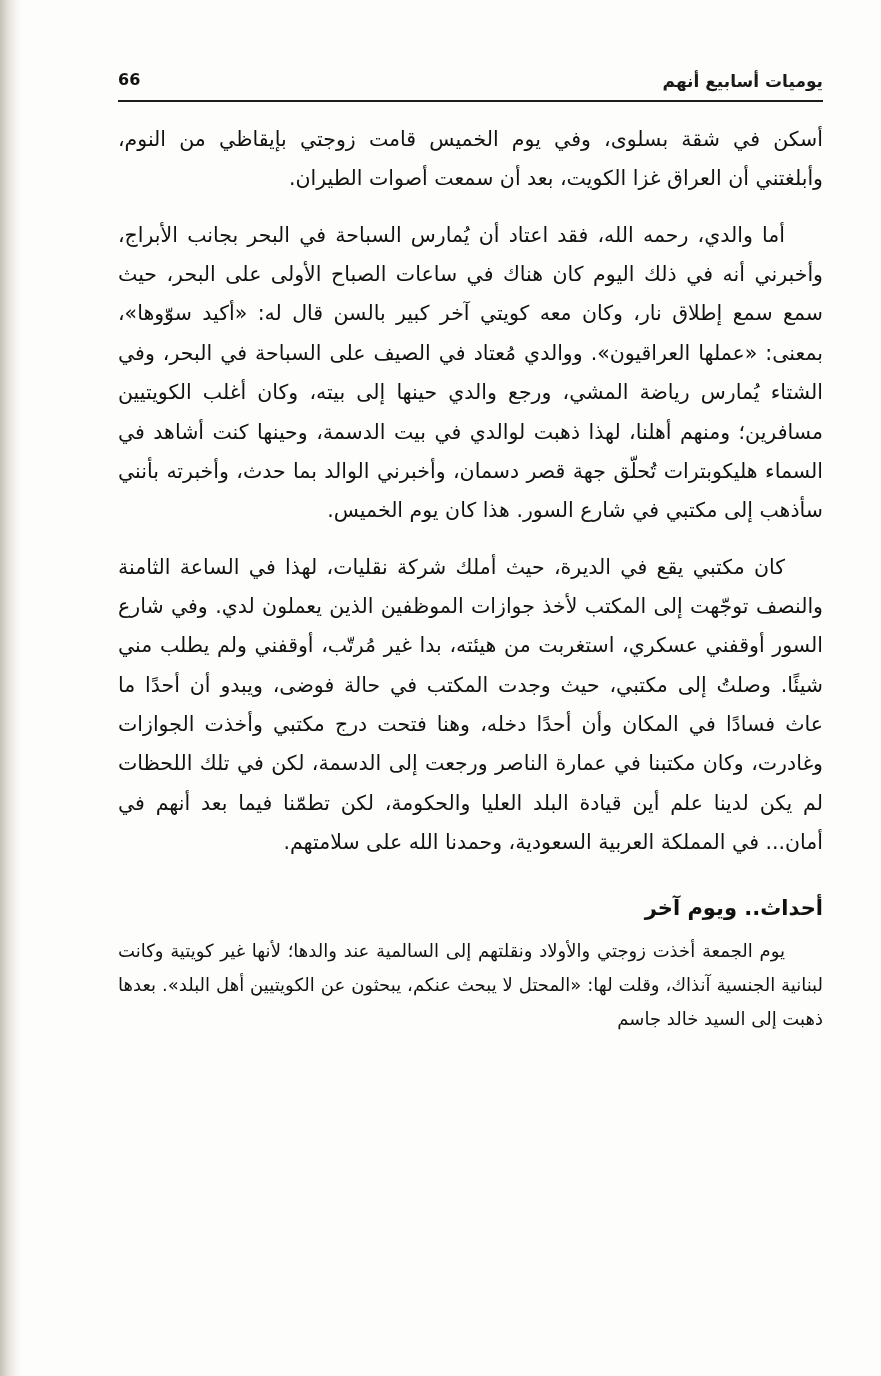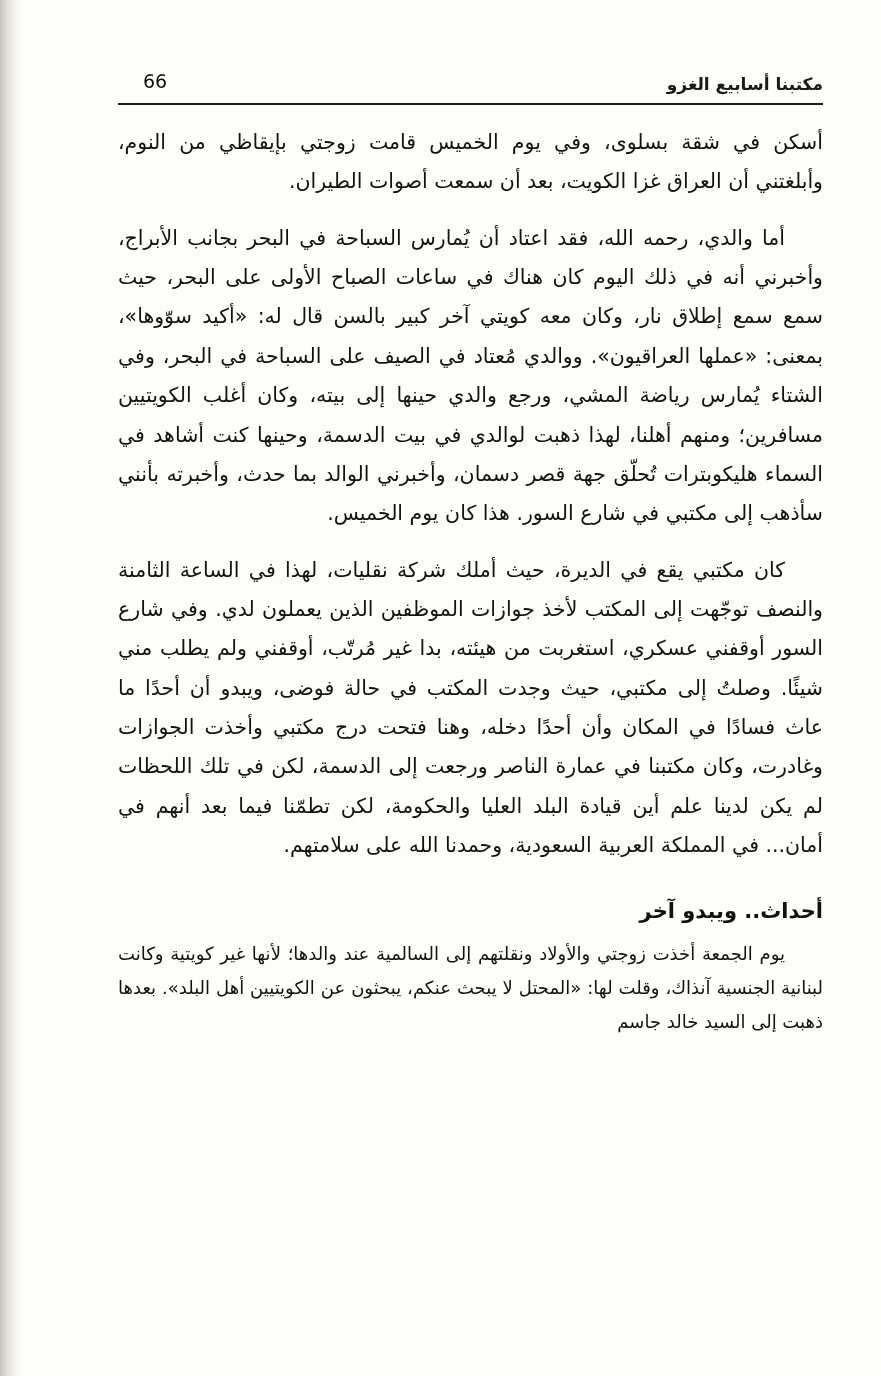--- a/index.html
+++ b/index.html
@@ -49,25 +49,24 @@
     direction: rtl;
   }
   .book-title {
     font-size: 17px;
     font-weight: bold;
     letter-spacing: 0;
     color: #1a1a1a;
     white-space: nowrap;
   }
   .page-number {
-    font-size: 19px;
-    font-weight: normal;
+    font-size: 16px;
+    font-weight: bold;
     color: #111;
     padding-bottom: 2px;
-    margin-left: 25px;
   }
   .rule {
     margin-top: 9px;
     height: 2px;
     background: #1d1d1d;
     width: 100%;
   }
 
   .body-text {
     margin-top: 18px;
@@ -102,29 +101,29 @@
 </style>
 </head>
 <body>
 
 <div class="page">
   <div class="page-edge-shadow"></div>
 
   <div class="content">
 
     <div class="header-row">
-      <div class="book-title">مكتبنا أسابيع الغزو</div>
+      <div class="book-title">يوميات أسابيع أنهم</div>
       <div class="page-number">66</div>
     </div>
     <div class="rule"></div>
 
     <div class="body-text">
       <p class="para">أسكن في شقة بسلوى، وفي يوم الخميس قامت زوجتي بإيقاظي من النوم، وأبلغتني أن العراق غزا الكويت، بعد أن سمعت أصوات الطيران.</p>
       <p class="para indent">أما والدي، رحمه الله، فقد اعتاد أن يُمارس السباحة في البحر بجانب الأبراج، وأخبرني أنه في ذلك اليوم كان هناك في ساعات الصباح الأولى على البحر، حيث سمع سمع إطلاق نار، وكان معه كويتي آخر كبير بالسن قال له: «أكيد سوّوها»، بمعنى: «عملها العراقيون». ووالدي مُعتاد في الصيف على السباحة في البحر، وفي الشتاء يُمارس رياضة المشي، ورجع والدي حينها إلى بيته، وكان أغلب الكويتيين مسافرين؛ ومنهم أهلنا، لهذا ذهبت لوالدي في بيت الدسمة، وحينها كنت أشاهد في السماء هليكوبترات تُحلّق جهة قصر دسمان، وأخبرني الوالد بما حدث، وأخبرته بأنني سأذهب إلى مكتبي في شارع السور. هذا كان يوم الخميس.</p>
       <p class="para indent">كان مكتبي يقع في الديرة، حيث أملك شركة نقليات، لهذا في الساعة الثامنة والنصف توجّهت إلى المكتب لأخذ جوازات الموظفين الذين يعملون لدي. وفي شارع السور أوقفني عسكري، استغربت من هيئته، بدا غير مُرتّب، أوقفني ولم يطلب مني شيئًا. وصلتُ إلى مكتبي، حيث وجدت المكتب في حالة فوضى، ويبدو أن أحدًا ما عاث فسادًا في المكان وأن أحدًا دخله، وهنا فتحت درج مكتبي وأخذت الجوازات وغادرت، وكان مكتبنا في عمارة الناصر ورجعت إلى الدسمة، لكن في تلك اللحظات لم يكن لدينا علم أين قيادة البلد العليا والحكومة، لكن تطمّنا فيما بعد أنهم في أمان... في المملكة العربية السعودية، وحمدنا الله على سلامتهم.</p>
 
-      <h2 class="section-heading">أحداث.. ويبدو آخر</h2>
+      <h2 class="section-heading">أحداث.. ويوم آخر</h2>
 
       <p class="para small indent last-line-clip">يوم الجمعة أخذت زوجتي والأولاد ونقلتهم إلى السالمية عند والدها؛ لأنها غير كويتية وكانت لبنانية الجنسية آنذاك، وقلت لها: «المحتل لا يبحث عنكم، يبحثون عن الكويتيين أهل البلد». بعدها ذهبت إلى السيد خالد جاسم</p>
     </div>
 
   </div>
 </div>
 
 </body></html>

